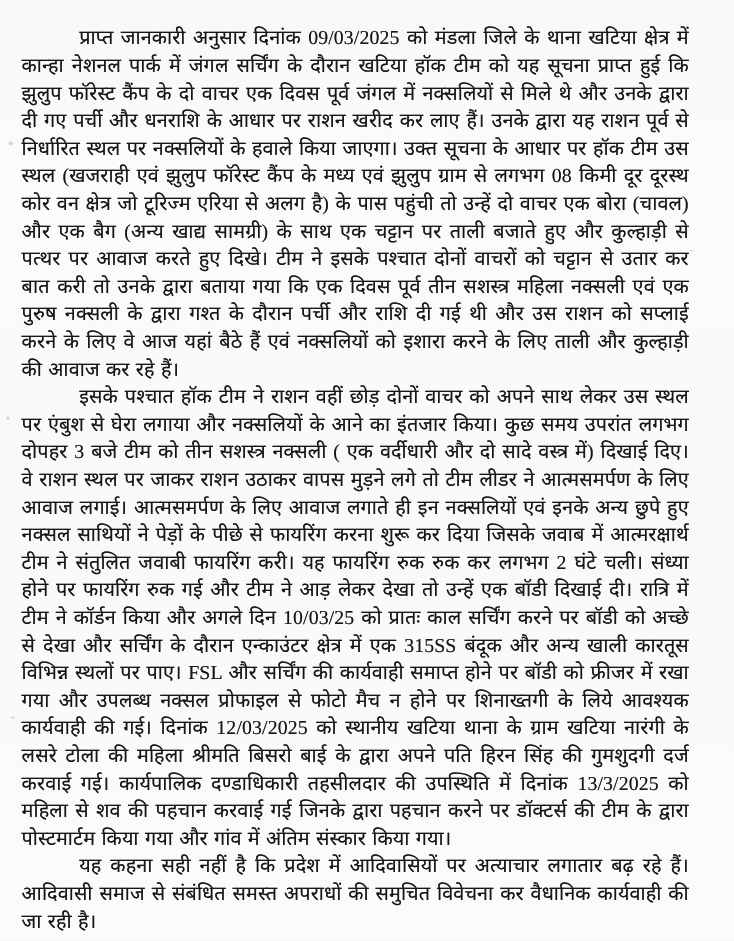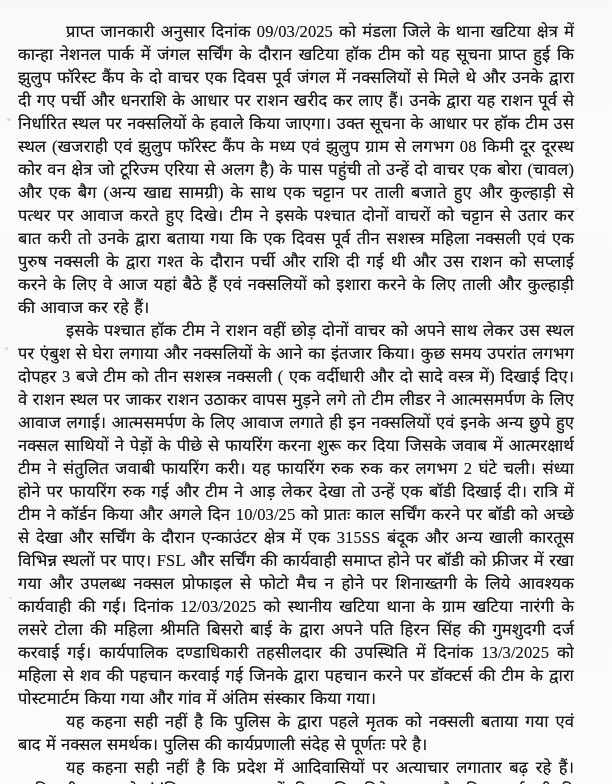--- a/index.html
+++ b/index.html
@@ -50,17 +50,16 @@
 <div class="page">
 
   <div class="speck s1"></div>
   <div class="speck s2"></div>
   <div class="speck s3"></div>
   <div class="speck s4"></div>
 
   <div class="doc-body">
     <p>प्राप्त जानकारी अनुसार दिनांक 09/03/2025 को मंडला जिले के थाना खटिया क्षेत्र में कान्हा नेशनल पार्क में जंगल सर्चिंग के दौरान खटिया हॉक टीम को यह सूचना प्राप्त हुई कि झुलुप फॉरेस्ट कैंप के दो  वाचर एक दिवस पूर्व जंगल में नक्सलियों से मिले थे और उनके द्वारा दी गए पर्ची और धनराशि के आधार पर राशन खरीद कर लाए हैं। उनके द्वारा यह राशन पूर्व से निर्धारित स्थल पर नक्सलियों के हवाले किया जाएगा। उक्त सूचना के आधार पर हॉक टीम उस स्थल (खजराही एवं झुलुप फॉरेस्ट कैंप के मध्य एवं झुलुप ग्राम से लगभग 08 किमी दूर दूरस्थ कोर वन क्षेत्र जो टूरिज्म एरिया से अलग है) के पास पहुंची तो उन्हें  दो वाचर एक बोरा (चावल) और एक बैग (अन्य खाद्य सामग्री) के साथ एक चट्टान पर ताली बजाते हुए और कुल्हाड़ी से पत्थर पर आवाज करते हुए दिखे। टीम ने इसके पश्चात दोनों वाचरों को चट्टान से उतार कर बात करी तो उनके द्वारा बताया गया कि एक दिवस पूर्व तीन सशस्त्र महिला नक्सली एवं एक पुरुष नक्सली के द्वारा गश्त के दौरान पर्ची और राशि दी गई थी और उस राशन को सप्लाई करने के लिए वे आज यहां बैठे हैं एवं नक्सलियों को इशारा करने के लिए ताली और कुल्हाड़ी की आवाज कर रहे हैं।</p>
     <p>इसके पश्चात हॉक टीम ने राशन वहीं छोड़ दोनों वाचर को अपने साथ लेकर उस स्थल पर एंबुश से घेरा लगाया और नक्सलियों के आने का इंतजार किया। कुछ समय उपरांत लगभग दोपहर 3 बजे टीम को तीन सशस्त्र नक्सली ( एक वर्दीधारी और दो सादे वस्त्र में) दिखाई दिए। वे राशन स्थल पर जाकर राशन उठाकर वापस मुड़ने लगे तो टीम लीडर ने आत्मसमर्पण के लिए आवाज लगाई। आत्मसमर्पण के लिए आवाज लगाते ही इन नक्सलियों एवं इनके अन्य  छुपे हुए नक्सल साथियों ने पेड़ों के पीछे से फायरिंग करना शुरू कर दिया जिसके जवाब में आत्मरक्षार्थ टीम ने संतुलित जवाबी फायरिंग करी। यह फायरिंग रुक रुक कर लगभग 2 घंटे चली। संध्या होने पर फायरिंग रुक गई और टीम ने आड़ लेकर देखा तो उन्हें एक बॉडी दिखाई दी। रात्रि में टीम ने कॉर्डन किया और अगले दिन 10/03/25 को प्रातः काल सर्चिंग करने पर बॉडी को अच्छे से देखा और सर्चिंग के दौरान एन्काउंटर क्षेत्र में एक 315SS बंदूक और अन्य खाली कारतूस विभिन्न स्थलों पर पाए। FSL और सर्चिंग की कार्यवाही समाप्त होने पर बॉडी को फ्रीजर में रखा गया और उपलब्ध नक्सल प्रोफाइल से फोटो मैच न होने पर शिनाख्तगी के लिये आवश्यक कार्यवाही की गई। दिनांक 12/03/2025 को स्थानीय खटिया थाना के ग्राम खटिया नारंगी के लसरे टोला की महिला श्रीमति बिसरो बाई  के द्वारा अपने पति हिरन सिंह की गुमशुदगी दर्ज करवाई गई। कार्यपालिक दण्डाधिकारी तहसीलदार की उपस्थिति में दिनांक 13/3/2025 को  महिला से शव की पहचान करवाई गई जिनके द्वारा पहचान करने पर डॉक्टर्स की टीम के द्वारा पोस्टमार्टम किया गया और गांव में अंतिम संस्कार किया गया।</p>
-    <p>यह कहना सही नहीं है कि पुलिस के द्वारा पहले मृतक को नक्सली बताया गया एवं बाद में नक्सल समर्थक। पुलिस की कार्यप्रणाली संदेह से पूर्णतः परे है।</p>
     <p>यह कहना सही नहीं है कि प्रदेश में आदिवासियों पर अत्याचार लगातार बढ़ रहे हैं। आदिवासी समाज से संबंधित समस्त अपराधों की समुचित विवेचना कर वैधानिक कार्यवाही की जा रही है।</p>
 
   </div>
 </div>
 
 </body></html>

